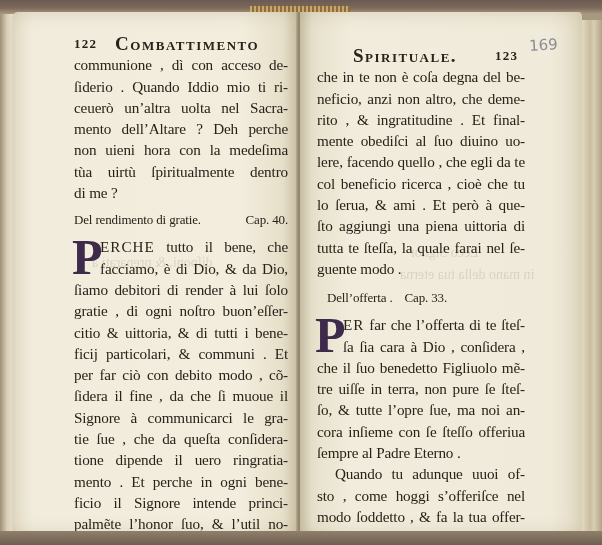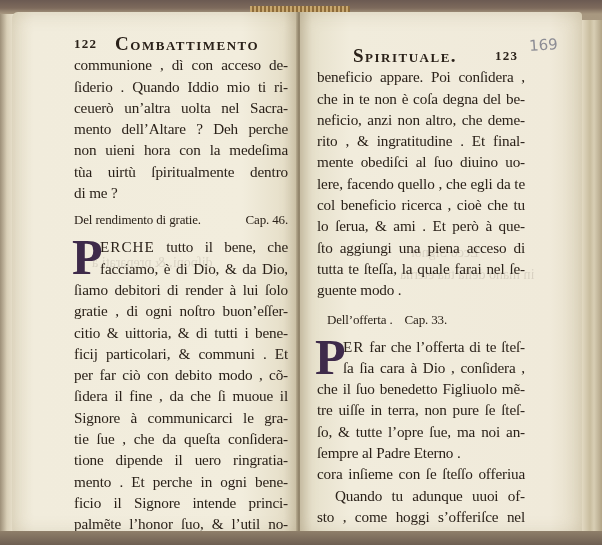--- a/index.html
+++ b/index.html
@@ -132,21 +132,21 @@
       <span class="line justify">communione , dì con acceso de-</span>
       <span class="line justify">ſiderio . Quando Iddio mio ti ri-</span>
       <span class="line justify">ceuerò un’altra uolta nel Sacra-</span>
       <span class="line justify">mento dell’Altare ? Deh perche</span>
       <span class="line justify">non uieni hora con la medeſima</span>
       <span class="line justify">tùa uirtù ſpiritualmente dentro</span>
       <span class="line">di me ?</span>
 
       <div class="chapter-heading">
         <span>Del rendimento di gratie.</span>
-        <span>Cap. 46.</span>
+        <span>Cap. 40.</span>
       </div>
 
       <div class="dropcap-wrap">
         <span class="dropcap">P</span>
         <span class="line dropcap-indent justify"><span class="smallcaps">ERCHE</span>&nbsp;<span>tutto il bene, che</span></span>
         <span class="line dropcap-indent justify">facciamo, è di Dio, &amp; da Dio,</span>
         <span class="line justify">ſiamo debitori di render à lui ſolo</span>
         <span class="line justify">gratie , di ogni noſtro buon’eſſer-</span>
         <span class="line justify">citio &amp; uittoria, &amp; di tutti i bene-</span>
         <span class="line justify">ficij particolari, &amp; communi . Et</span>
@@ -168,46 +168,45 @@
   <div class="gutter"></div>
 
   <div class="page right">
     <div class="bleed" style="left:110px; top:230px;">Ecco Signor</div>
     <div class="bleed" style="left:100px; top:252px;">in mano della tua eterna</div>
     <div class="text-block">
       <div class="running-head">
         <span class="title">Spirituale.</span>
         <span class="num">123</span>
       </div>
-      <span class="line justify">beneficio appare. Poi conſidera ,</span>
       <span class="line justify">che in te non è coſa degna del be-</span>
       <span class="line justify">neficio, anzi non altro, che deme-</span>
       <span class="line justify">rito , &amp; ingratitudine . Et final-</span>
       <span class="line justify">mente obediſci al ſuo diuino uo-</span>
       <span class="line justify">lere, facendo quello , che egli da te</span>
       <span class="line justify">col beneficio ricerca , cioè che tu</span>
       <span class="line justify">lo ſerua, &amp; ami . Et però à que-</span>
-      <span class="line justify">ſto aggiungi una piena acceso di</span>
+      <span class="line justify">ſto aggiungi una piena uittoria di</span>
       <span class="line justify">tutta te ſteſſa, la quale farai nel ſe-</span>
       <span class="line">guente modo .</span>
 
       <div class="chapter-heading">
         <span>Dell’offerta .</span>
         <span class="cap">Cap. 33.</span>
       </div>
 
       <div class="dropcap-wrap">
         <span class="dropcap">P</span>
         <span class="line dropcap-indent justify"><span class="smallcaps">ER</span>&nbsp;<span>far che l’offerta di te ſteſ-</span></span>
         <span class="line dropcap-indent justify">ſa ſia cara à Dio , conſidera ,</span>
         <span class="line justify">che il ſuo benedetto Figliuolo mẽ-</span>
         <span class="line justify">tre uiſſe in terra, non pure ſe ſteſ-</span>
         <span class="line justify">ſo, &amp; tutte l’opre ſue, ma noi an-</span>
+        <span class="line justify">cora inſieme con ſe ſteſſo offeriua</span>
         <span class="line">ſempre al Padre Eterno .</span>
-        <span class="line justify">cora inſieme con ſe ſteſſo offeriua</span>
       </div>
 
       <div>
         <span class="line indent justify">Quando tu adunque uuoi of-</span>
         <span class="line justify smallcaps-start">sto , come hoggi s’offeriſce nel</span>
         <span class="line justify">modo ſoddetto , &amp; fa la tua offer-</span>
 
       </div>
 
     </div>

